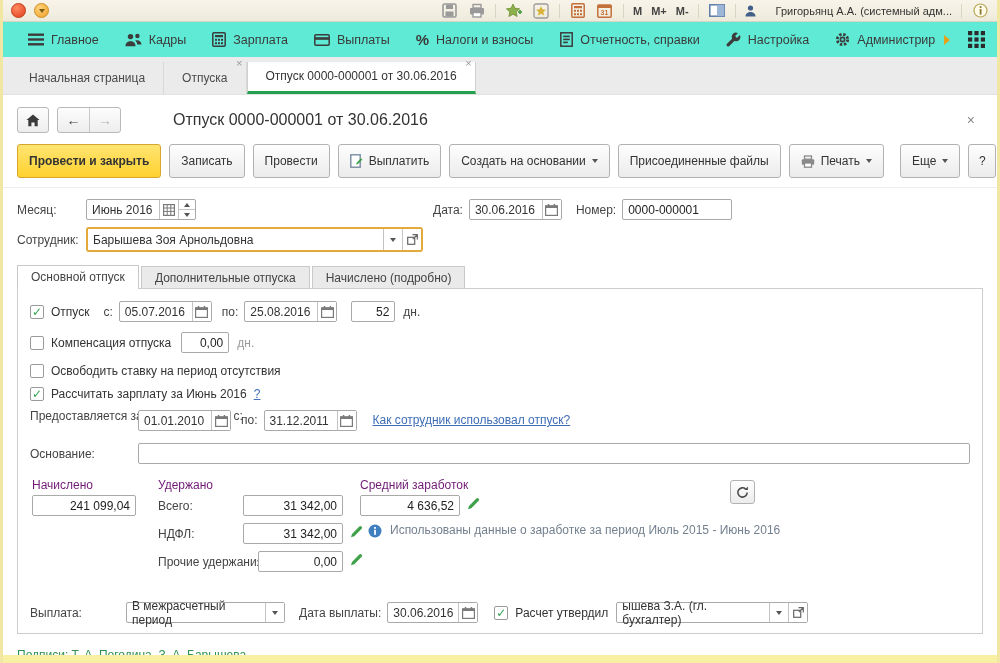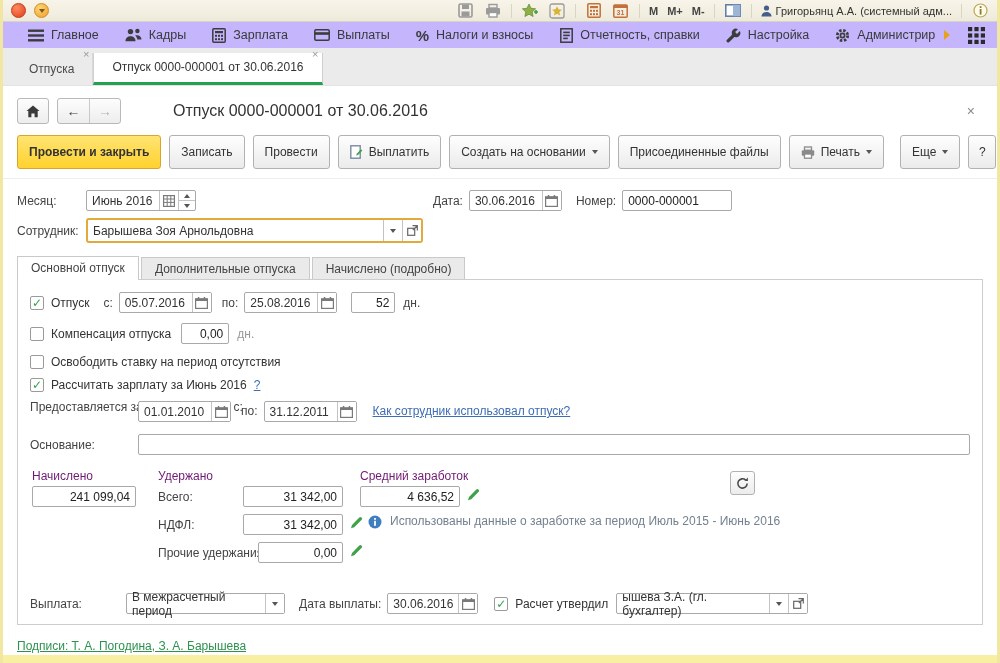--- a/index.html
+++ b/index.html
@@ -12,29 +12,29 @@
          border-left:3px solid #f1e7a2; border-right:3px solid #f1e7a2; }
 
   
   .titlebar { height:22px; background:linear-gradient(#f8f4e9,#eeeadb);
     border-bottom:1px solid #d8d4c2; display:flex; align-items:center; padding:0 8px; gap:8px;
     font-size:11px; color:#333; }
   .titlebar .title { margin-left:6px; white-space:nowrap; }
   .tb-right { margin-left:auto; display:flex; align-items:center; gap:9px; }
   .tb-ico { display:inline-flex; align-items:center; justify-content:center; width:18px; height:18px; cursor:default; }
   .tb-m { font-weight:bold; font-size:11px; color:#444; }
-  .tb-user { display:flex; align-items:flex-start; gap:4px; white-space:nowrap; color:#333; }
+  .tb-user { display:flex; align-items:flex-start; gap:20px; white-space:nowrap; color:#333; }
   .tb-sep { width:1px; height:14px; background:#d9d5c4; }
   .round-btn { width:15px; height:15px; border-radius:50%; display:inline-flex; align-items:center; justify-content:center; }
   .round-red { background:radial-gradient(circle at 35% 30%, #ff8a5e, #e03d1d); border:1px solid #c23a17;}
   .round-org { background:radial-gradient(circle at 35% 30%, #ffd37a, #efa12b); border:1px solid #cf8c1f;}
   .caret-dn-sm { width:0;height:0;border-left:3px solid transparent;border-right:3px solid transparent;border-top:4px solid #7a5a10; }
 
   
-  .menubar { height:26px; background:#c4b5fd; display:flex; align-items:center; padding:0 14px; gap:4px; }
+  .menubar { height:35px; background:#5eead4; display:flex; align-items:center; padding:0 14px; gap:4px; }
   .menu-item { display:flex; align-items:center; gap:7px; padding:0 11px; height:34px; cursor:pointer;
     font-size:12.5px; color:#3a3a3a; white-space:nowrap; }
   .overflow-arrow { width:0;height:0;border-top:5px solid transparent;border-bottom:5px solid transparent;border-left:6px solid #e8a21a; margin-left:2px;}
   .menubar-right { margin-left:auto; display:flex; align-items:center; gap:16px; padding-right:4px; }
   .menubar-right .tb-ico { width:22px; height:22px; }
 
   
   .tabbar { height:38px; background:#ebebeb; display:flex; align-items:flex-end; padding-left:8px; border-bottom:1px solid #e2e2e2;}
   .wtab { position:relative; height:32px; line-height:32px; padding:0 18px; color:#4a4a4a;
     border-right:1px solid #d8d8d8; cursor:pointer; white-space:nowrap; font-size:12px; }
@@ -290,20 +290,23 @@
               <rect x="12.8" y="12.8" width="4.2" height="4.2"></rect>
             </g>
           </svg>
       </span>
 
     </span>
   </div>
 
   <div class="tabbar">
     <span class="wtab">
+      <span>Начальная страница</span>
+    </span>
+    <span class="wtab">
       <span>Отпуска</span>
       <span class="tab-close">×</span>
     </span>
     <span class="wtab active">
       <span>Отпуск 0000-000001 от 30.06.2016</span>
       <span class="tab-close">×</span>
     </span>
   </div>
 
   <div class="content">

